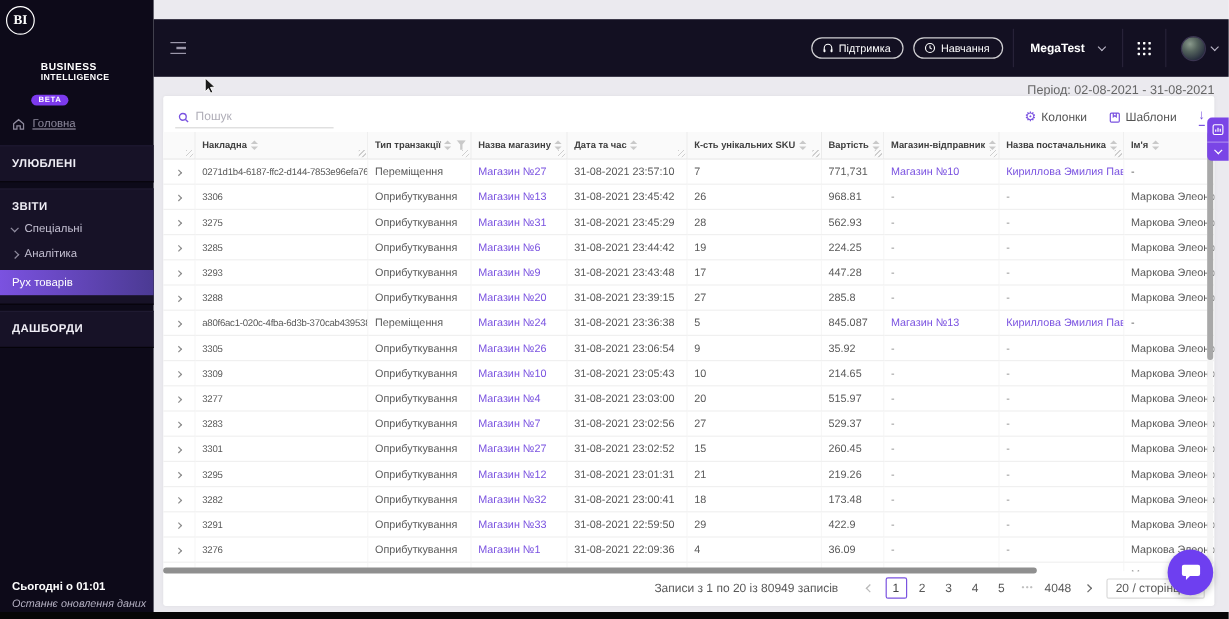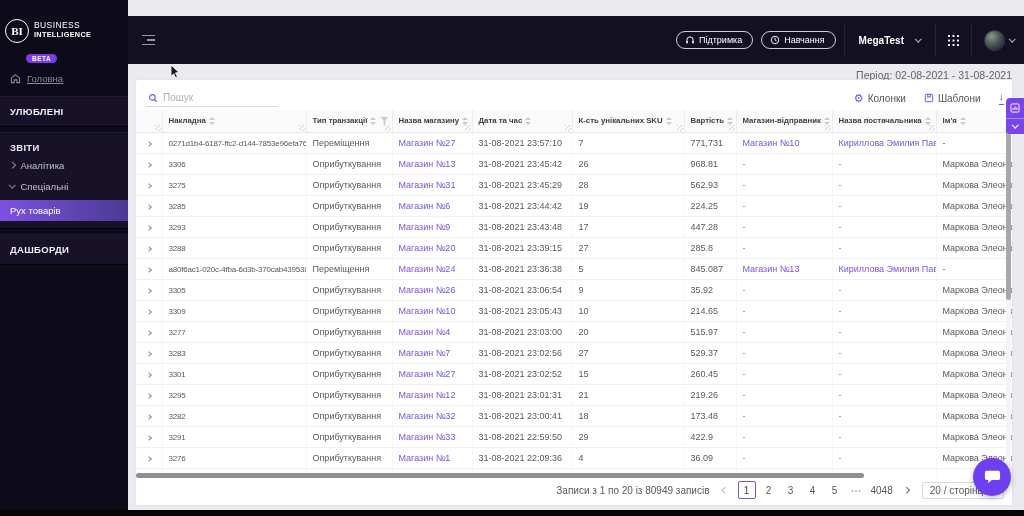--- a/index.html
+++ b/index.html
@@ -1,25 +1,25 @@
 <!DOCTYPE html>
 <html><head>
 <meta charset="utf-8">
 <style>
   * { margin:0; padding:0; box-sizing:border-box; }
   html,body { width:1024px; height:516px; overflow:hidden; }
   body { position:relative; font-family:"Liberation Sans",sans-serif; background:#ebeaef; color:#595959; }
 
   
   .sidebar { position:absolute; left:0; top:0; width:128px; height:516px; background:#0d0a19; z-index:8; }
-  .logo-row { display:flex; align-items:flex-start; padding:19px 6px 4px 5px; gap:5px; }
+  .logo-row { display:flex; align-items:flex-start; padding:5px 6px 4px 5px; gap:5px; }
   .logo-circle { width:24px; height:24px; border:1.6px solid #fff; border-radius:50%; color:#fff;
     font-family:"Liberation Serif",serif; font-weight:bold; font-size:11px; display:flex; align-items:center; justify-content:center; flex:0 0 auto; }
   .logo-text { line-height:1; padding-top:2px; }
-  .logo-l1 { color:#fff; font-size:8.5px; font-weight:normal; letter-spacing:.4px; }
+  .logo-l1 { color:#fff; font-size:8.5px; font-weight:bold; letter-spacing:.4px;margin-top:44px; }
   .logo-l2 { color:#fff; font-size:7.3px; font-weight:bold; letter-spacing:.3px; margin-top:1.5px; }
   .beta-badge { display:inline-block; margin-top:2px; margin-left:26px; background:#7c3aed; color:#fff;
     font-size:6.5px; font-weight:bold; padding:1px 6px; border-radius:6px; letter-spacing:.5px; }
   .side-home { display:flex; align-items:center; gap:6px; padding:8px 10px 7px; color:#8f8b9e; font-size:9.5px;text-decoration:underline; }
   .side-block { background:#171227; margin-top:5px; padding:7px 0 7px; border-top:1px solid #1f1a31; border-bottom:1px solid #050309; }
   .side-label { color:#efedf5; font-size:9.5px; font-weight:bold; letter-spacing:.3px; padding:2px 10px; }
   .side-item { display:flex; align-items:center; gap:6px; padding:5px 10px; color:#c3bfd1; font-size:9.5px; }
   .side-item .chev { color:#8f8b9e; }
   .side-item.active { background:linear-gradient(90deg,#7b52e0 0%,#4b3a93 100%); color:#fff; padding:5px 10px; margin-top:3px; }
   .side-footer { position:absolute; left:10px; bottom:8px; }
@@ -92,21 +92,21 @@
   .filter-ic { width:8px; height:8px; margin-left:4px; background:#c9c9c9; flex:0 0 auto;
     clip-path:polygon(0 0,100% 0,62% 45%,62% 100%,38% 100%,38% 45%); }
 
   .h-scroll { position:absolute; left:0; top:392px; width:876px; height:7px; }
   .h-scroll .thumb { position:absolute; left:0; top:1px; width:728px; height:5px; background:#8f8f8f; border-radius:3px; }
   .v-scroll { position:absolute; right:1px; top:30px; width:5px; height:360px; background:#f4f4f4; }
   .v-scroll .thumb { position:absolute; top:0; left:0; width:5px; height:190px; background:#a8a8a8; border-radius:3px; }
 
   
   .pagination { position:absolute; right:8px; top:399px; height:22px; display:flex; align-items:center; gap:4px; font-size:10px; color:#595959; }
-  .pg-summary { margin-right:4px; }
+  .pg-summary { margin-right:15px; }
   .pg-nav { background:none; border:none; width:16px; height:18px; display:inline-flex; align-items:center; justify-content:center; cursor:pointer; color:#b9b9b9; }
   .pg-nav.next { color:#6b6b6b; }
   .page-list { display:inline-flex; gap:4px; }
   .page-btn { min-width:18px; height:18px; border:1px solid transparent; background:none; font-family:inherit; font-size:10px; color:#595959; border-radius:2px; cursor:pointer; }
   .page-btn.active { border-color:#7a52e0; background:#fff; color:#444; }
   .page-btn.dots { color:#bfbfbf; letter-spacing:1px; font-size:7px; }
   .page-size { display:inline-flex; align-items:center; gap:6px; border:1px solid #d9d9d9; border-radius:2px; padding:2px 7px; margin-left:4px; color:#595959; cursor:pointer; }
   .page-size .chev { color:#bfbfbf; }
 
   
@@ -138,36 +138,40 @@
     <span>Головна</span>
   </div>
 
   <div class="side-block">
     <div class="side-label">УЛЮБЛЕНІ</div>
   </div>
 
   <div class="side-block">
     <div class="side-label">ЗВІТИ</div>
     <div class="side-item">
+      <i class="chev chev-d"></i>
+      <span>Спеціальні</span>
+    </div>
+    <div class="side-item">
       <i class="chev chev-r"></i>
       <span>Аналітика</span>
     </div>
-    <div class="side-item">
-      <i class="chev chev-d"></i>
-      <span>Спеціальні</span>
-    </div>
     <div class="side-item active">
       <span>Рух товарів</span>
     </div>
   </div>
 
   <div class="side-block">
     <div class="side-label">ДАШБОРДИ</div>
   </div>
 
+  <div class="side-footer">
+    <div class="f1">Сьогодні о 01:01</div>
+    <div class="f2">Останнє оновлення даних</div>
+  </div>
 </div>
 
 <div class="topbar">
   <span class="fold-icon">
       <i></i>
       <i></i>
       <i></i>
     </span>
   <div class="tb-spacer"></div>
   <button class="pill">

